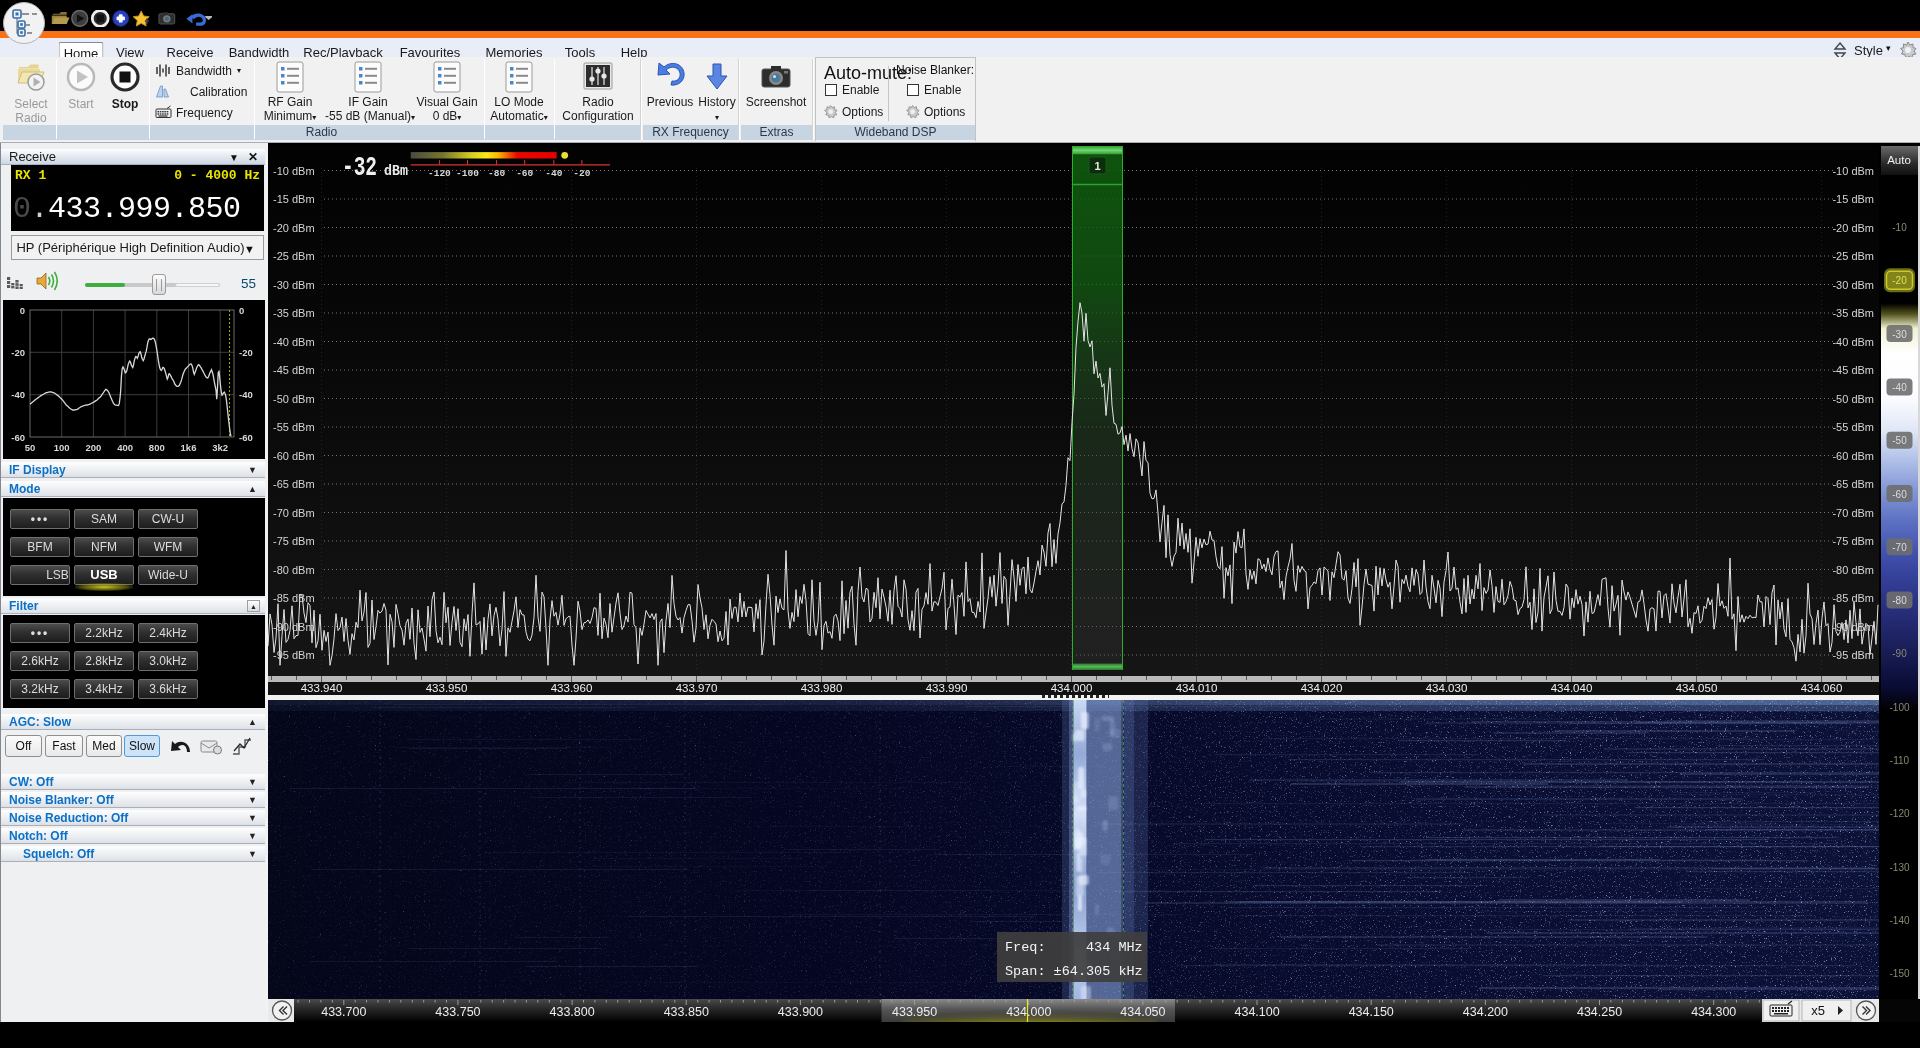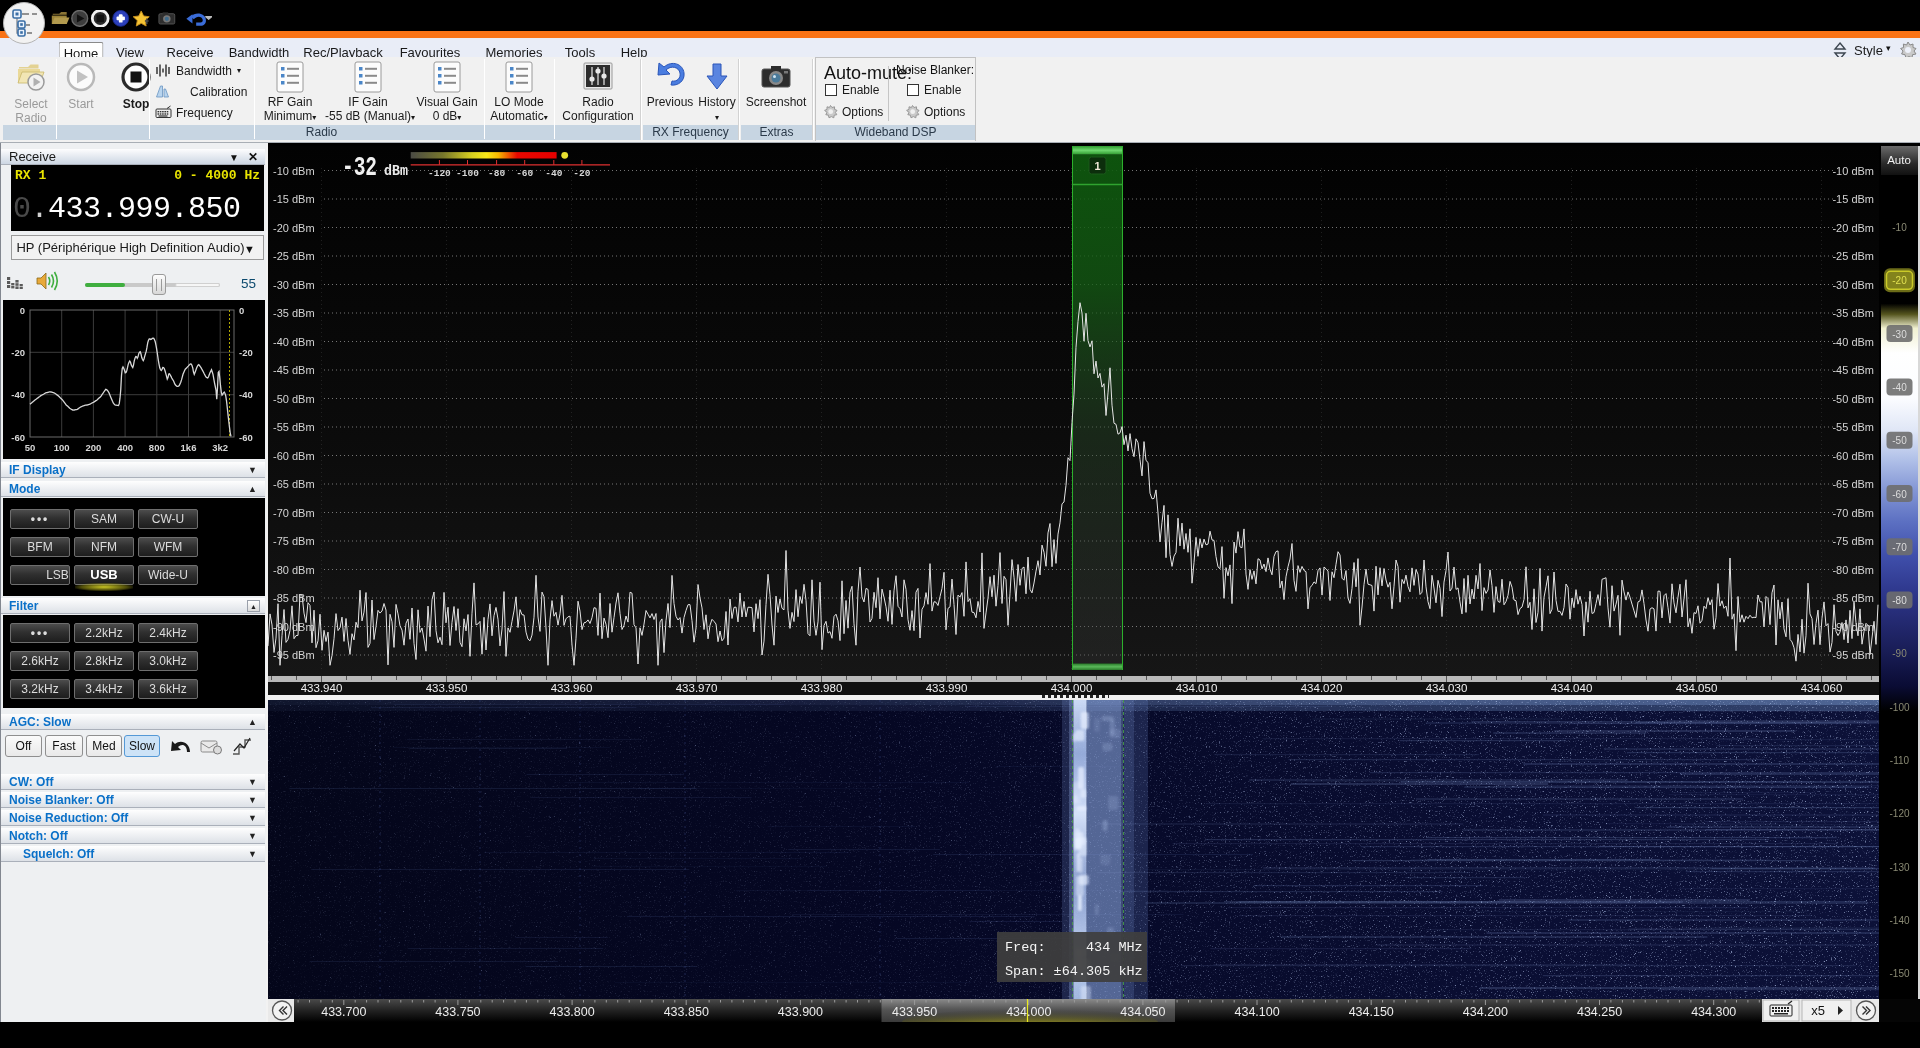--- a/index.html
+++ b/index.html
@@ -115,21 +115,21 @@
   <div class="cap gray">Select<br>Radio</div>
  </div>
  <div class="gsep" style="left:53px;"></div>
  <div class="bigbtn" style="left:56px;width:44px;">
   <svg width="40" height="34" viewBox="0 0 40 34">
             <circle cx="20" cy="16" r="13" fill="#fbfbfb" stroke="#b9b9b9" stroke-width="2.5"></circle>
             <path d="M16 9.5 L27 16 L16 22.5 z" fill="#c2c2c2"></path>
           </svg>
   <div class="cap gray">Start</div>
  </div>
- <div class="bigbtn" style="left:112px;width:42px;">
+ <div class="bigbtn" style="left:101px;width:42px;">
   <svg width="40" height="34" viewBox="0 0 40 34">
             <circle cx="20" cy="16" r="13" fill="#fdfdfd" stroke="#2a2a2a" stroke-width="3.2"></circle>
             <rect x="14.5" y="10.5" width="11" height="11" fill="#111"></rect>
           </svg>
   <div class="cap" style="font-weight:bold;">Stop</div>
  </div>
  <div class="gsep" style="left:146px;"></div>
  <div class="smallrow" style="left:152px;top:6px;">
   <svg width="17" height="15" viewBox="0 0 17 15">
             <g stroke="#1a1a1a" stroke-width="1.3">

